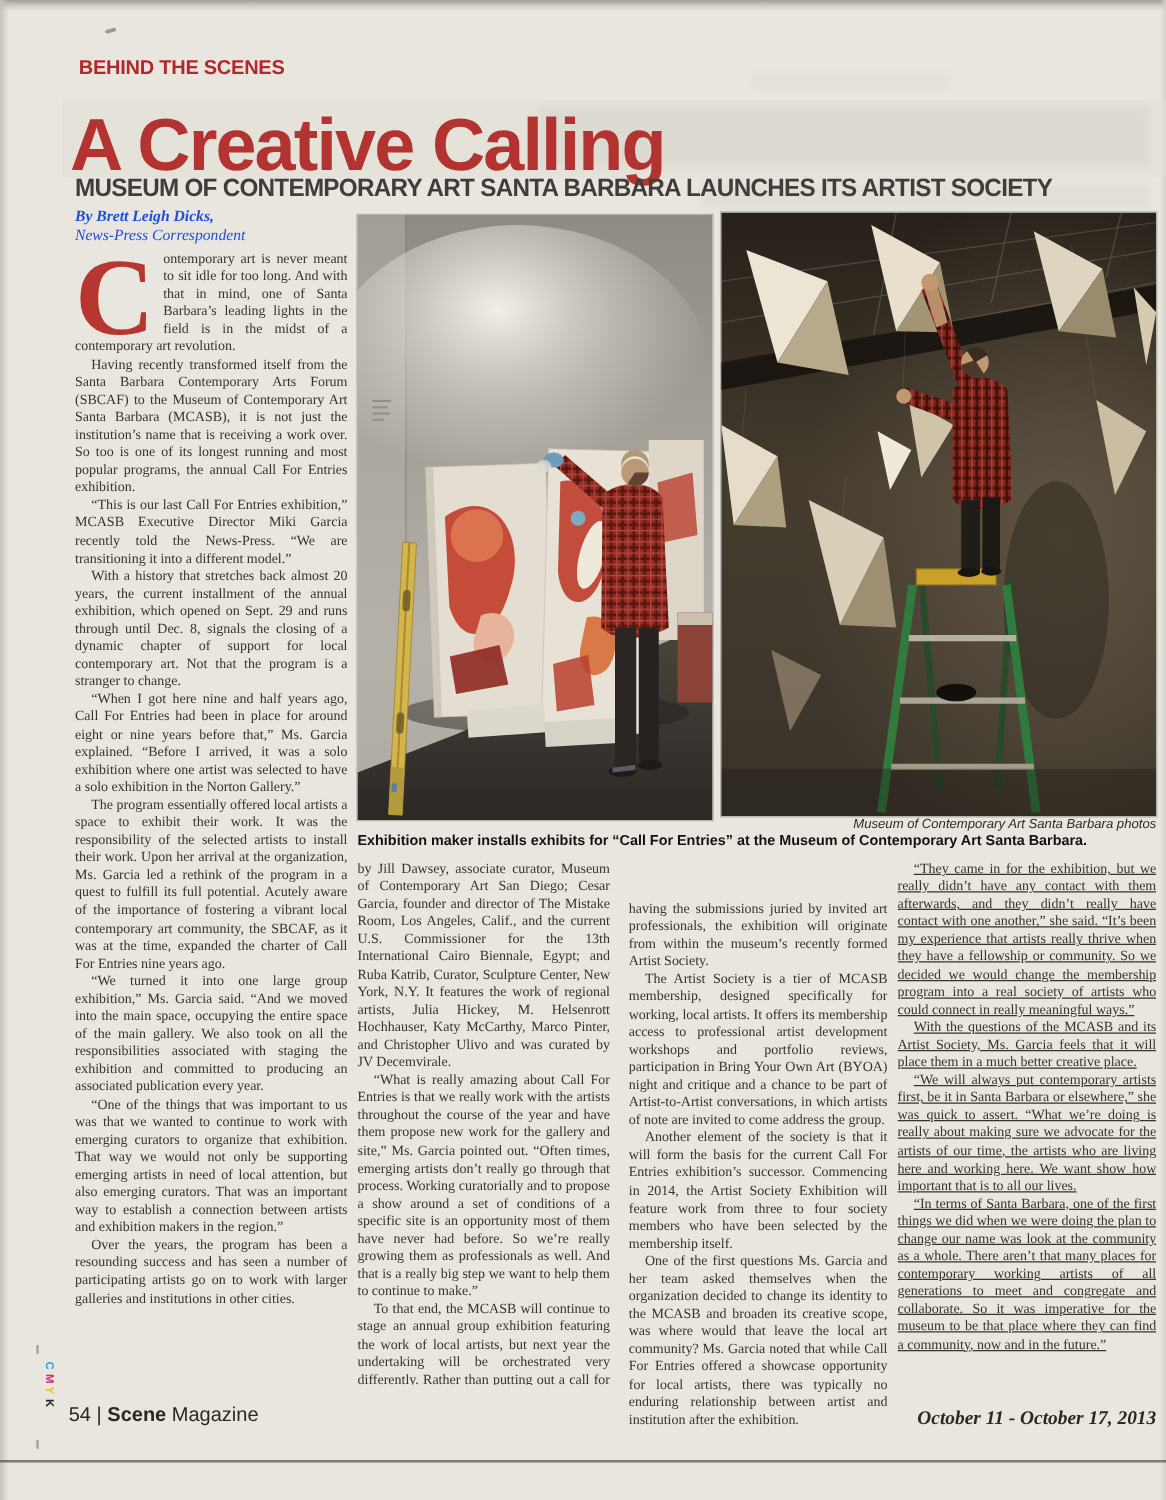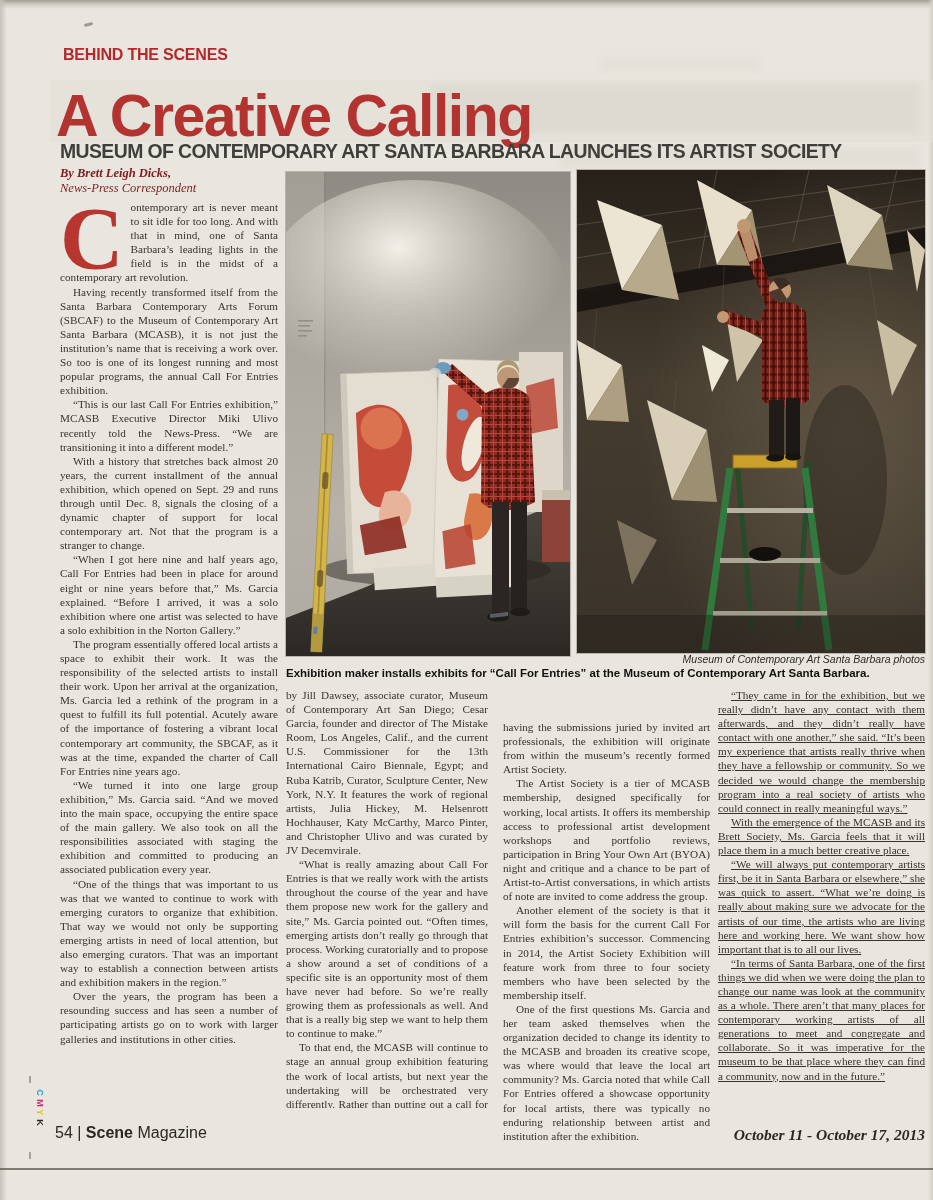--- a/index.html
+++ b/index.html
@@ -22,21 +22,21 @@
   .headline-band{position:absolute;left:50px;top:80px;width:883px;height:62px;background:#e2dfd7;opacity:.6;}
 
   
   .kicker{position:absolute;left:63px;top:46px;font-family:"Liberation Sans",sans-serif;
           font-weight:bold;font-size:16px;letter-spacing:-.2px;color:#b2292c;}
   .headline{position:absolute;left:56px;top:82px;font-family:"Liberation Sans",sans-serif;
             font-weight:bold;font-size:59px;letter-spacing:-1.5px;color:#b23330;}
   .subhead{position:absolute;left:60px;top:140px;font-family:"Liberation Sans",sans-serif;
            font-weight:bold;font-size:20px;letter-spacing:-.6px;color:#403e3b;
            transform:scaleX(.97);transform-origin:left;white-space:nowrap;}
-  .byline{position:absolute;left:60px;top:166px;font-size:12.5px;line-height:15px;font-style:italic;color:#7f1d1d;}
+  .byline{position:absolute;left:60px;top:166px;font-size:12.5px;line-height:15px;font-style:italic;color:#1d4ed8;}
   .byline .b1{font-weight:bold;}
 
   
   .col{position:absolute;font-size:11.2px;line-height:14.1px;text-align:justify;color:#37332d;overflow:hidden;}
   .col p{margin:0;text-indent:13px;}
   .col p.cont{text-indent:0;}
   .col1{left:60px;top:200px;width:218px;height:906px;}
   .col2{left:286px;top:688px;width:202px;height:420px;}
   .col3{left:503px;top:688px;width:207px;height:420px;margin-top:32px;}
   .col4{left:718px;top:688px;width:207px;height:420px;text-decoration:underline;}
@@ -83,21 +83,21 @@
   <div class="headline">A Creative Calling</div>
   <div class="subhead">MUSEUM OF CONTEMPORARY ART SANTA BARBARA LAUNCHES ITS ARTIST SOCIETY</div>
   <div class="byline">
     <div class="b1">By Brett Leigh Dicks,</div>
     <div>News-Press Correspondent</div>
   </div>
 
   <div class="col col1">
     <p class="cont"><span class="dropcap">C</span><span>ontemporary art is never meant to sit idle for too long. And with that in mind, one of Santa Barbara’s leading lights in the field is in the midst of a contemporary art revolution.</span></p>
     <p>Having recently transformed itself from the Santa Barbara Contemporary Arts Forum (SBCAF) to the Museum of Contemporary Art Santa Barbara (MCASB), it is not just the institution’s name that is receiving a work over. So too is one of its longest running and most popular programs, the annual Call For Entries exhibition.</p>
-    <p>“This is our last Call For Entries exhibition,” MCASB Executive Director Miki Ulivo recently told the News-Press. “We are transitioning it into a different model.”</p>
+    <p>“This is our last Call For Entries exhibition,” MCASB Executive Director Miki Garcia recently told the News-Press. “We are transitioning it into a different model.”</p>
     <p>With a history that stretches back almost 20 years, the current installment of the annual exhibition, which opened on Sept. 29 and runs through until Dec. 8, signals the closing of a dynamic chapter of support for local contemporary art. Not that the program is a stranger to change.</p>
     <p>“When I got here nine and half years ago, Call For Entries had been in place for around eight or nine years before that,” Ms. Garcia explained. “Before I arrived, it was a solo exhibition where one artist was selected to have a solo exhibition in the Norton Gallery.”</p>
     <p>The program essentially offered local artists a space to exhibit their work. It was the responsibility of the selected artists to install their work. Upon her arrival at the organization, Ms. Garcia led a rethink of the program in a quest to fulfill its full potential. Acutely aware of the importance of fostering a vibrant local contemporary art community, the SBCAF, as it was at the time, expanded the charter of Call For Entries nine years ago.</p>
     <p>“We turned it into one large group exhibition,” Ms. Garcia said. “And we moved into the main space, occupying the entire space of the main gallery. We also took on all the responsibilities associated with staging the exhibition and committed to producing an associated publication every year.</p>
     <p>“One of the things that was important to us was that we wanted to continue to work with emerging curators to organize that exhibition. That way we would not only be supporting emerging artists in need of local attention, but also emerging curators. That was an important way to establish a connection between artists and exhibition makers in the region.”</p>
     <p>Over the years, the program has been a resounding success and has seen a number of participating artists go on to work with larger galleries and institutions in other cities.</p>
   </div>
 
   <div class="photo photo-left">
     <svg width="284" height="484" viewBox="0 0 284 484">
@@ -287,21 +287,21 @@
     <p>To that end, the MCASB will continue to stage an annual group exhibition featuring the work of local artists, but next year the undertaking will be orchestrated very differently. Rather than putting out a call for entries and</p>
   </div>
   <div class="col col3">
     <p class="cont">having the submissions juried by invited art professionals, the exhibition will originate from within the museum’s recently formed Artist Society.</p>
     <p>The Artist Society is a tier of MCASB membership, designed specifically for working, local artists. It offers its membership access to professional artist development workshops and portfolio reviews, participation in Bring Your Own Art (BYOA) night and critique and a chance to be part of Artist-to-Artist conversations, in which artists of note are invited to come address the group.</p>
     <p>Another element of the society is that it will form the basis for the current Call For Entries exhibition’s successor. Commencing in 2014, the Artist Society Exhibition will feature work from three to four society members who have been selected by the membership itself.</p>
     <p>One of the first questions Ms. Garcia and her team asked themselves when the organization decided to change its identity to the MCASB and broaden its creative scope, was where would that leave the local art community? Ms. Garcia noted that while Call For Entries offered a showcase opportunity for local artists, there was typically no enduring relationship between artist and institution after the exhibition.</p>
   </div>
   <div class="col col4">
     <p>“They came in for the exhibition, but we really didn’t have any contact with them afterwards, and they didn’t really have contact with one another,” she said. “It’s been my experience that artists really thrive when they have a fellowship or community. So we decided we would change the membership program into a real society of artists who could connect in really meaningful ways.”</p>
-    <p>With the emergence of the MCASB and its Brett Society, Ms. Garcia feels that it will place them in a much better creative place.</p>
+    <p>With the questions of the MCASB and its Artist Society, Ms. Garcia feels that it will place them in a much better creative place.</p>
     <p>“We will always put contemporary artists first, be it in Santa Barbara or elsewhere,” she was quick to assert. “What we’re doing is really about making sure we advocate for the artists of our time, the artists who are living here and working here. We want show how important that is to all our lives.</p>
     <p>“In terms of Santa Barbara, one of the first things we did when we were doing the plan to change our name was look at the community as a whole. There aren’t that many places for contemporary working artists of all generations to meet and congregate and collaborate. So it was imperative for the museum to be that place where they can find a community, now and in the future.”</p>
   </div>
 
   <div class="cmyk">
     <span class="c-c">C</span>
     <span class="c-m">M</span>
     <span class="c-y">Y</span>
     <span class="c-k">K</span>
   </div>

